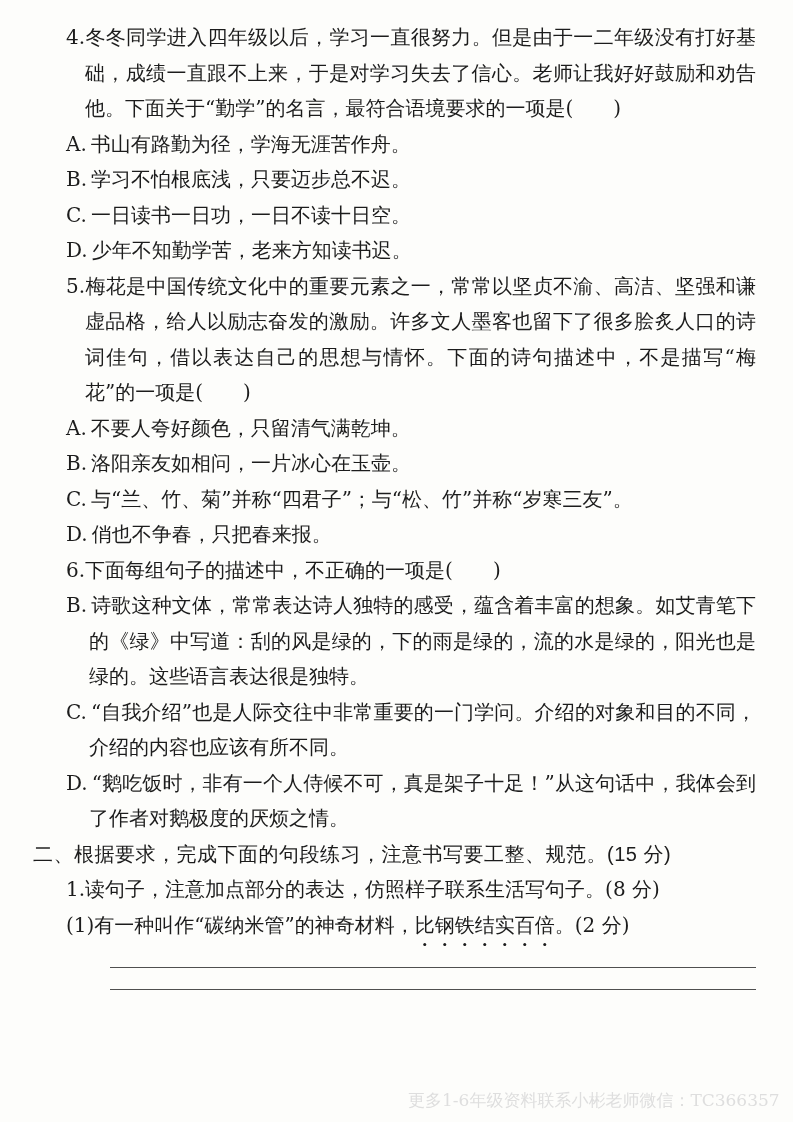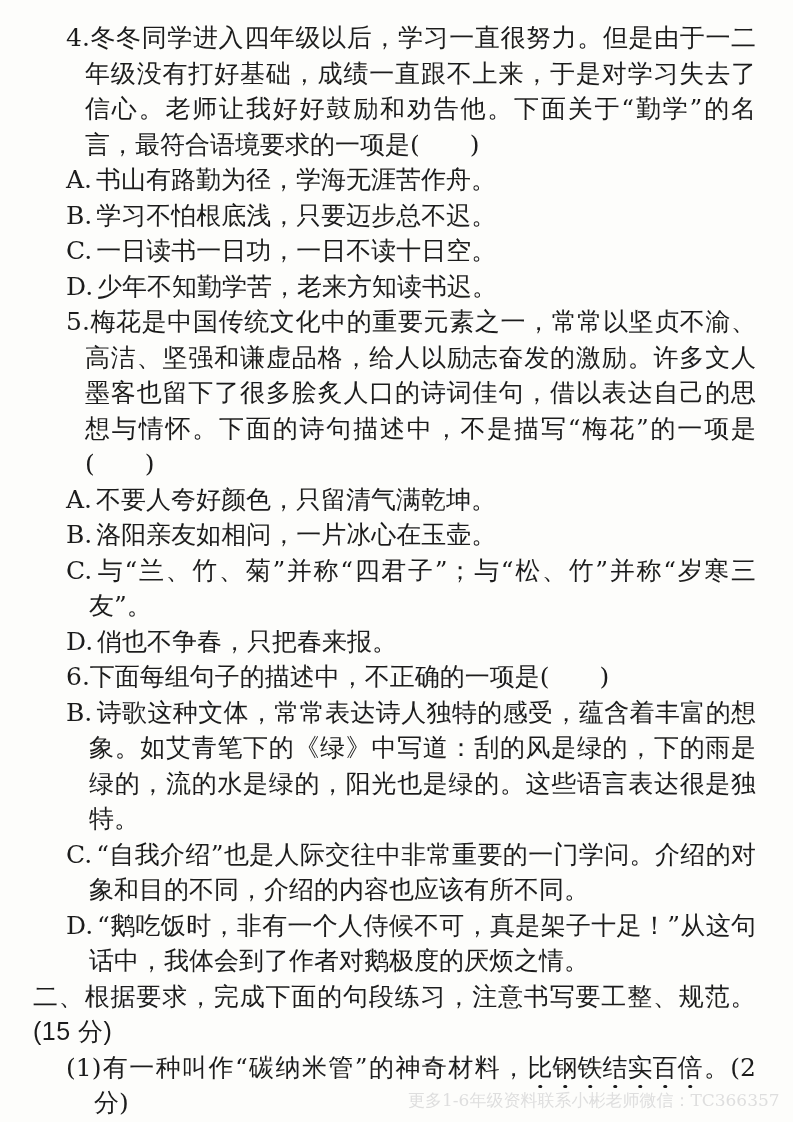--- a/index.html
+++ b/index.html
@@ -12,21 +12,21 @@
     font-family:"DejaVu Serif",serif;
     overflow:hidden;
   }
   .content{
     position:absolute;
     left:66px;top:20px;
     width:690px;
   }
   .content p{
     margin:0;
-    font-size:25px;
+    font-size:20px;
     line-height:35.5px;
     text-align:justify;
   }
   
   .stem{
     padding-left:19px;
     text-indent:-19px;
   }
   .qnum{display:inline;}
   
@@ -119,20 +119,21 @@
         <div>
           <p class="stem"><span class="qnum">6.</span>下面每组句子的描述中，不正确的一项是(　　)</p>
           <p class="option"><span class="opt-label">B.</span>诗歌这种文体，常常表达诗人独特的感受，蕴含着丰富的想象。如艾青笔下的《绿》中写道：刮的风是绿的，下的雨是绿的，流的水是绿的，阳光也是绿的。这些语言表达很是独特。</p>
           <p class="option"><span class="opt-label">C.</span>“自我介绍”也是人际交往中非常重要的一门学问。介绍的对象和目的不同，介绍的内容也应该有所不同。</p>
           <p class="option"><span class="opt-label">D.</span>“鹅吃饭时，非有一个人侍候不可，真是架子十足！”从这句话中，我体会到了作者对鹅极度的厌烦之情。</p>
         </div>
       </div>
 
     <p class="section-heading">二、根据要求，完成下面的句段练习，注意书写要工整、规范。(15 分)</p>
 
+    <p class="exercise-stem"><span class="qnum">1.</span><span>读句子，注意加点部分的表达，仿照样子联系生活写句子。(8 分)</span></p>
 
     <div id="exercise-items">
         <p class="sub-item"><span class="sub-label">(1)</span>有一种叫作“碳纳米管”的神奇材料，<span class="emph-char">比</span><span class="emph-char">钢</span><span class="emph-char">铁</span><span class="emph-char">结</span><span class="emph-char">实</span><span class="emph-char">百</span><span class="emph-char">倍</span>。(2 分)</p>
         <div class="answer-line"></div>
         <div class="answer-line second"></div>
       </div>
 
   </div>
 
   <div class="watermark">更多1-6年级资料联系小彬老师微信：TC366357</div>

